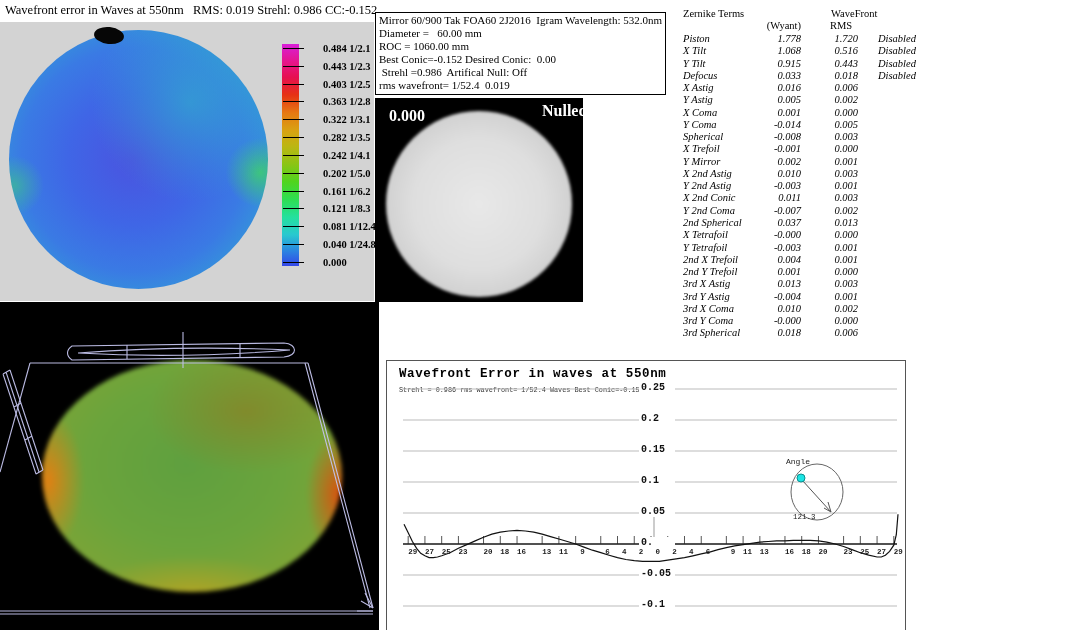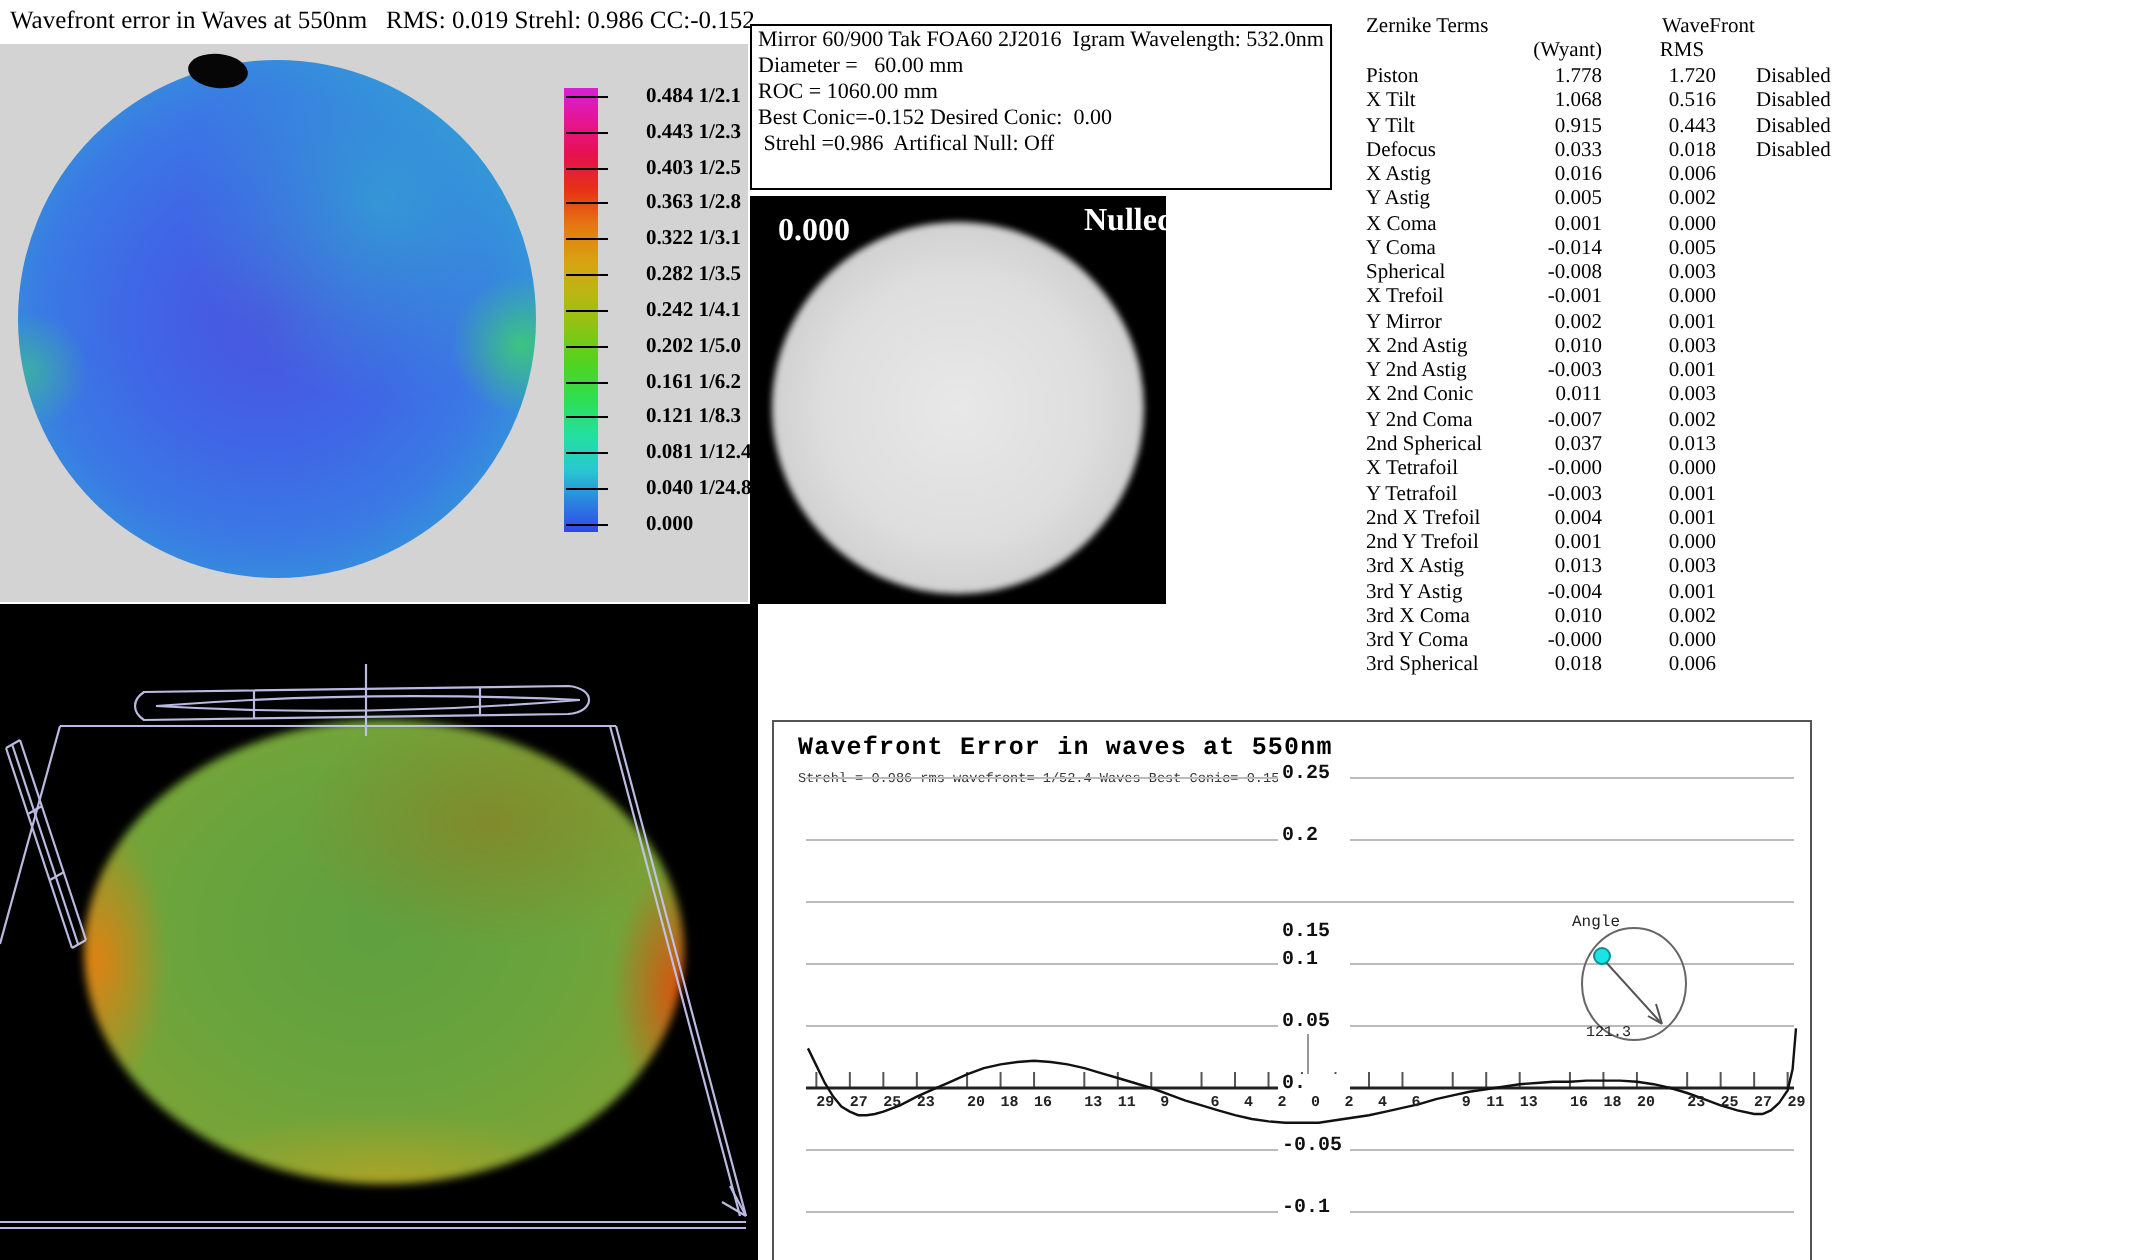--- a/index.html
+++ b/index.html
@@ -43,21 +43,21 @@
 
   
   .zernike { position:absolute; left:683px; top:8px; width:250px; font-size:10.5px; color:#000; }
   .z-head1 { position:relative; height:12px; }
   .z-title { position:absolute; left:0; top:0; }
   .z-wavefront { position:absolute; left:148px; top:0; }
   .z-head2 { position:relative; height:12px; }
   .z-wyant-h { position:absolute; left:60px; width:58px; text-align:right; top:0; }
   .z-rms-h { position:absolute; left:133px; width:50px; text-align:center; top:0; }
   .z-rows { position:relative; margin-top:1px; }
-  .z-row { position:relative; height:12.28px; }
+  .z-row { position:relative; height:12.28px;font-style:italic; }
   .z-name { position:absolute; left:0; }
   .z-wyant { position:absolute; left:60px; width:58px; text-align:right; }
   .z-rms { position:absolute; left:122px; width:53px; text-align:right; }
   .z-status { position:absolute; left:195px; }
 
   
   .view3d { position:absolute; left:0; top:302px; width:379px; height:328px; background:#000; overflow:hidden; }
   .disk3d { position:absolute; left:42px; top:58px; width:300px; height:232px; border-radius:50%; filter:blur(2px);
     background:
       radial-gradient(ellipse 55% 45% at 68% 22%, rgba(148,118,30,0.55), rgba(148,118,30,0) 60%),
@@ -144,20 +144,21 @@
       </div>
     </div>
 </div>
 
 <div class="info-box">
     <div class="info-line">Mirror 60/900 Tak FOA60 2J2016  Igram Wavelength: 532.0nm</div>
     <div class="info-line">Diameter =   60.00 mm</div>
     <div class="info-line">ROC = 1060.00 mm</div>
     <div class="info-line">Best Conic=-0.152 Desired Conic:  0.00</div>
     <div class="info-line"> Strehl =0.986  Artifical Null: Off</div>
+    <div class="info-line">rms wavefront= 1/52.4  0.019</div>
   </div>
 
 <div class="igram">
   <div class="igram-disk"></div>
   <div class="igram-zero">0.000</div>
   <div class="igram-null">Nulled</div>
 </div>
 
 <div class="zernike">
   <div class="z-head1">
@@ -393,21 +394,21 @@
       <ellipse cx="430" cy="131" rx="26" ry="28" fill="none" stroke="#666" stroke-width="1"></ellipse>
       <path d="M415,119 L444,151 M444,151 L437,147 M444,151 L441,141" stroke="#555" stroke-width="1" fill="none"></path>
       <circle cx="414" cy="117" r="4" fill="#1ce4e4" stroke="#0a9090" stroke-width="1"></circle>
     </g>
   </svg>
   <div class="angle-label">Angle</div>
   <div class="angle-value">121.3</div>
   <div id="y-labels">
       <div class="y-lab" style="top: 21px;">0.25</div>
       <div class="y-lab" style="top: 52px;">0.2</div>
-      <div class="y-lab" style="top: 83px; margin-top: 17px;">0.15</div>
+      <div class="y-lab" style="top: 83px;">0.15</div>
       <div class="y-lab" style="top: 114px;">0.1</div>
       <div class="y-lab" style="top: 145px;">0.05</div>
       <div class="y-lab" style="top: 176px;">0.</div>
       <div class="y-lab" style="top: 207px;">-0.05</div>
       <div class="y-lab" style="top: 238px;">-0.1</div>
     </div>
   <div id="x-labels">
       <div class="x-lab" style="left: 12.183px; top: 187px;">29</div>
       <div class="x-lab" style="left: 28.929px; top: 187px;">27</div>
       <div class="x-lab" style="left: 45.675px; top: 187px;">25</div>

